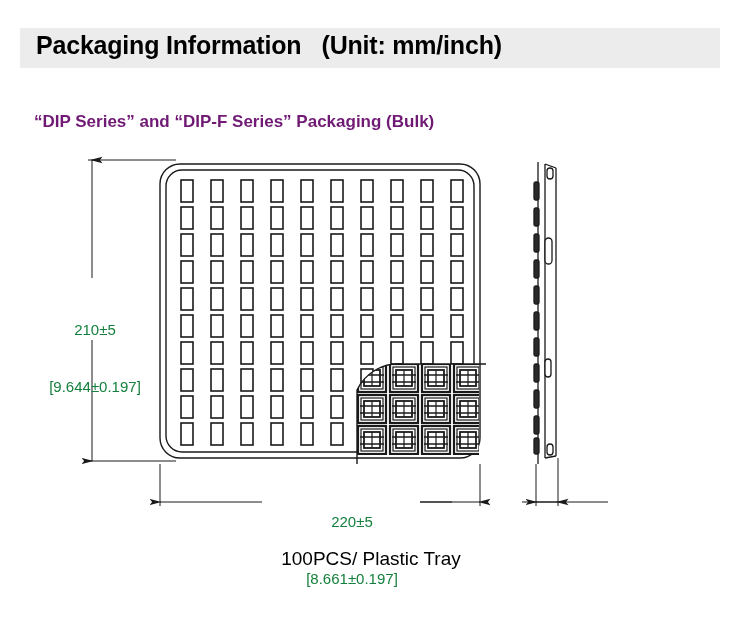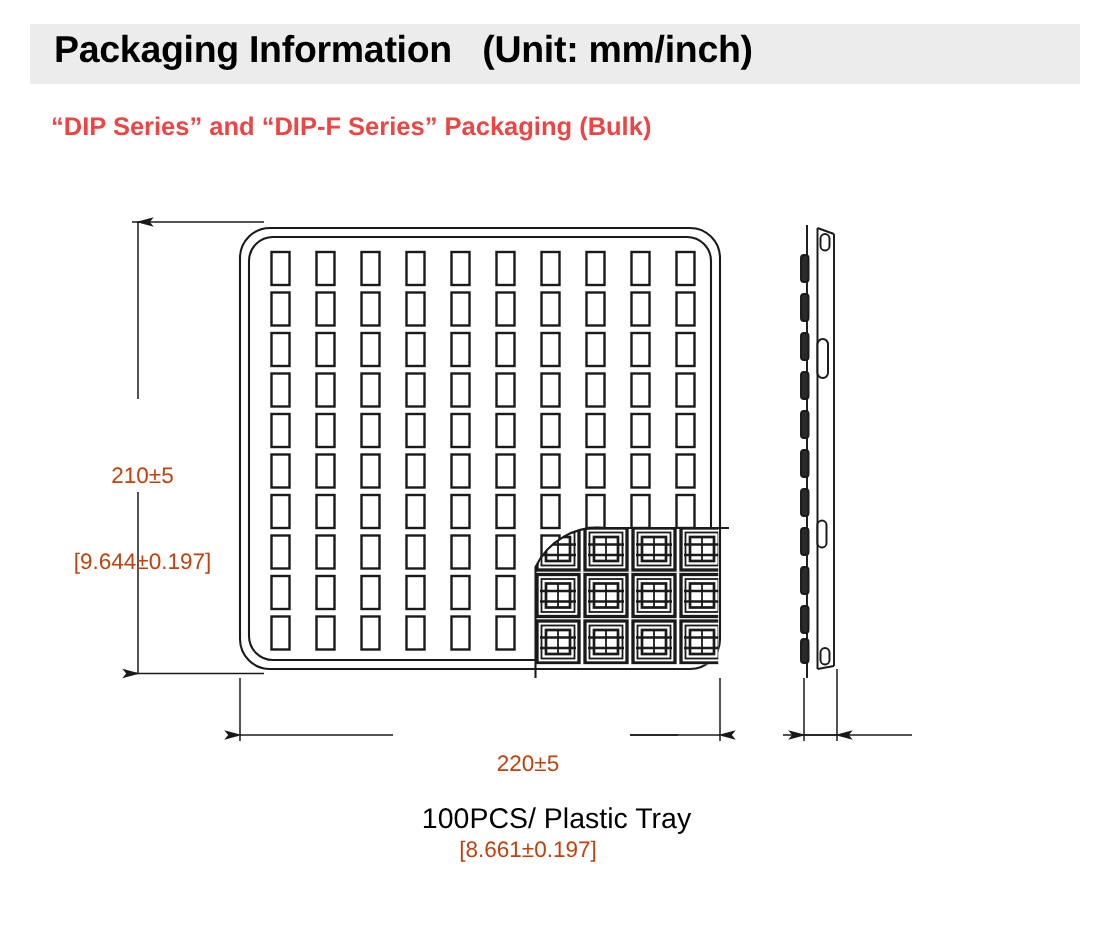--- a/index.html
+++ b/index.html
@@ -11,20 +11,21 @@
     width: 742px;
     height: 623px;
     position: relative;
     font-family: "Liberation Sans", sans-serif;
     overflow: hidden;
   }
   #page {
     position: relative;
     width: 742px;
     height: 446px;
+    margin-top: 12px;
   }
 
   
   .header-band {
     position: absolute;
     left: 20px;
     top: 16px;
     width: 700px;
     height: 40px;
     background: #ececec;
@@ -37,41 +38,41 @@
     font-weight: bold;
     color: #000000;
     letter-spacing: -0.2px;
     white-space: pre;
   }
 
   
   .subtitle {
     position: absolute;
     left: 34px;
-    top: 75px;
+    top: 100px;
     font-size: 17px;
     font-weight: bold;
-    color: #ef4444;
+    color: #701a75;
     white-space: pre;
   }
 
   
   .drawing {
     position: absolute;
     left: 0;
     top: 0;
     width: 742px;
     height: 623px;
   }
 
   
   .dim-label {
     position: absolute;
     font-size: 15px;
-    color: #c2410c;
+    color: #15803d;
     white-space: pre;
     text-align: center;
     line-height: 19px;
   }
   #dim-left {
     left: 28px;
     top: 270px;
     width: 134px;
   }
   #dim-bottom {

